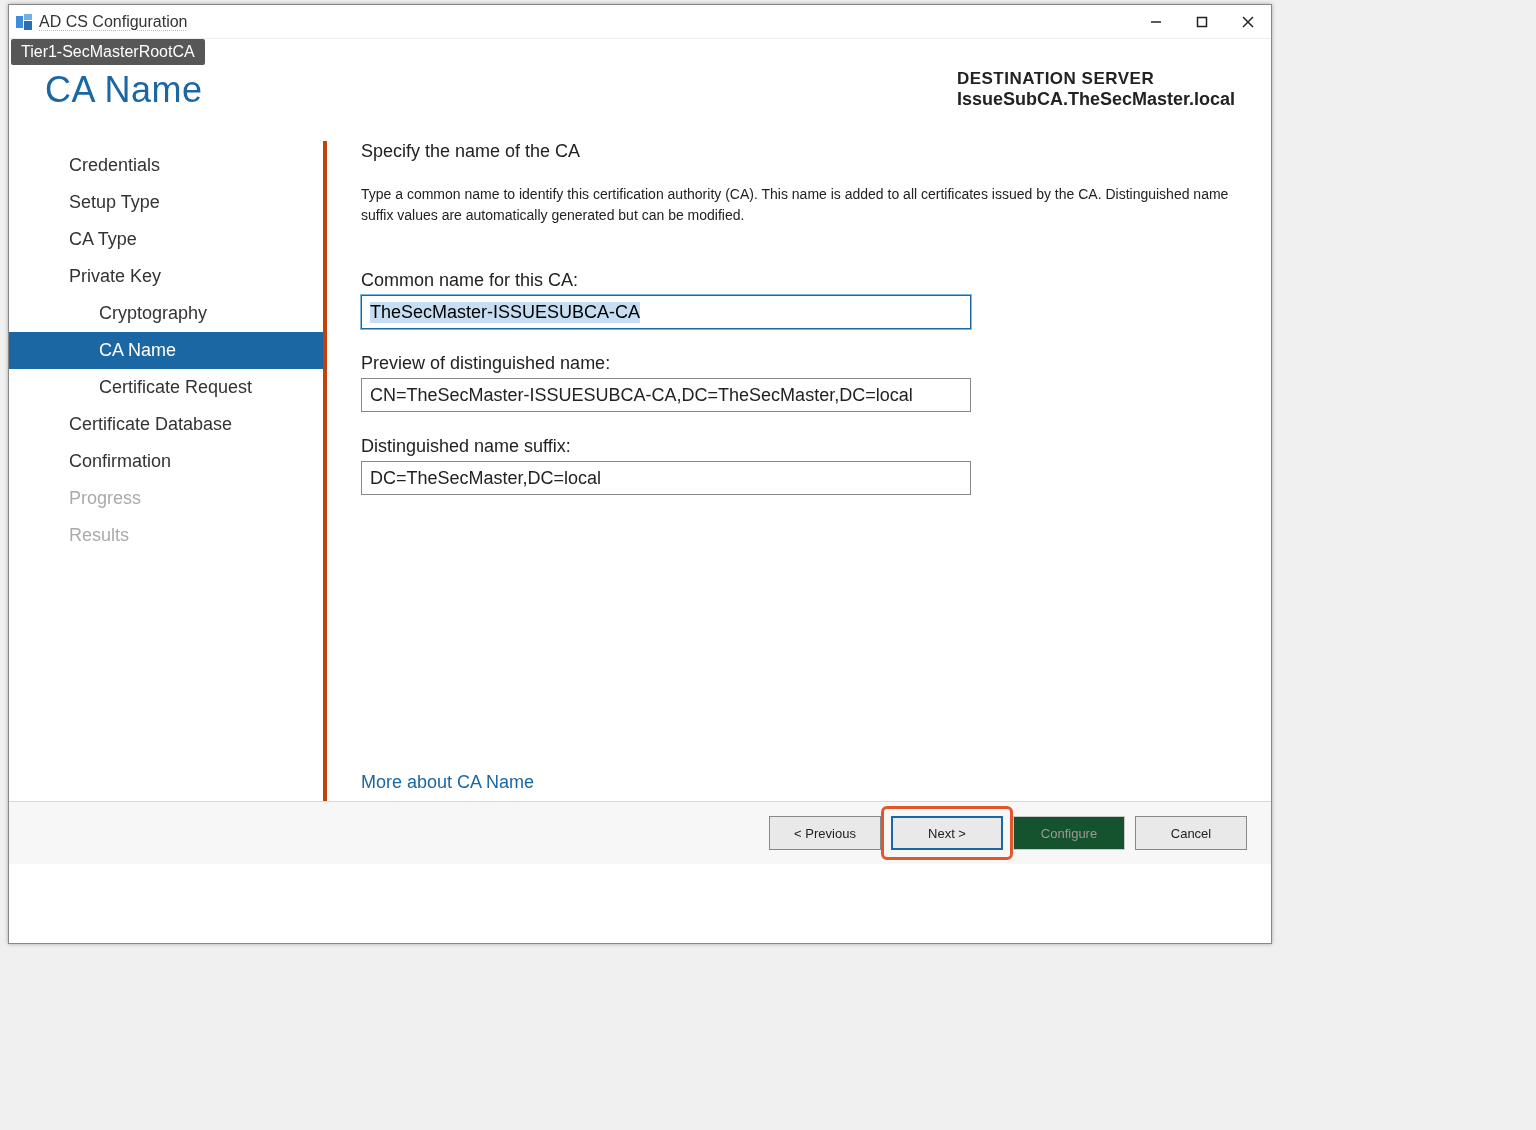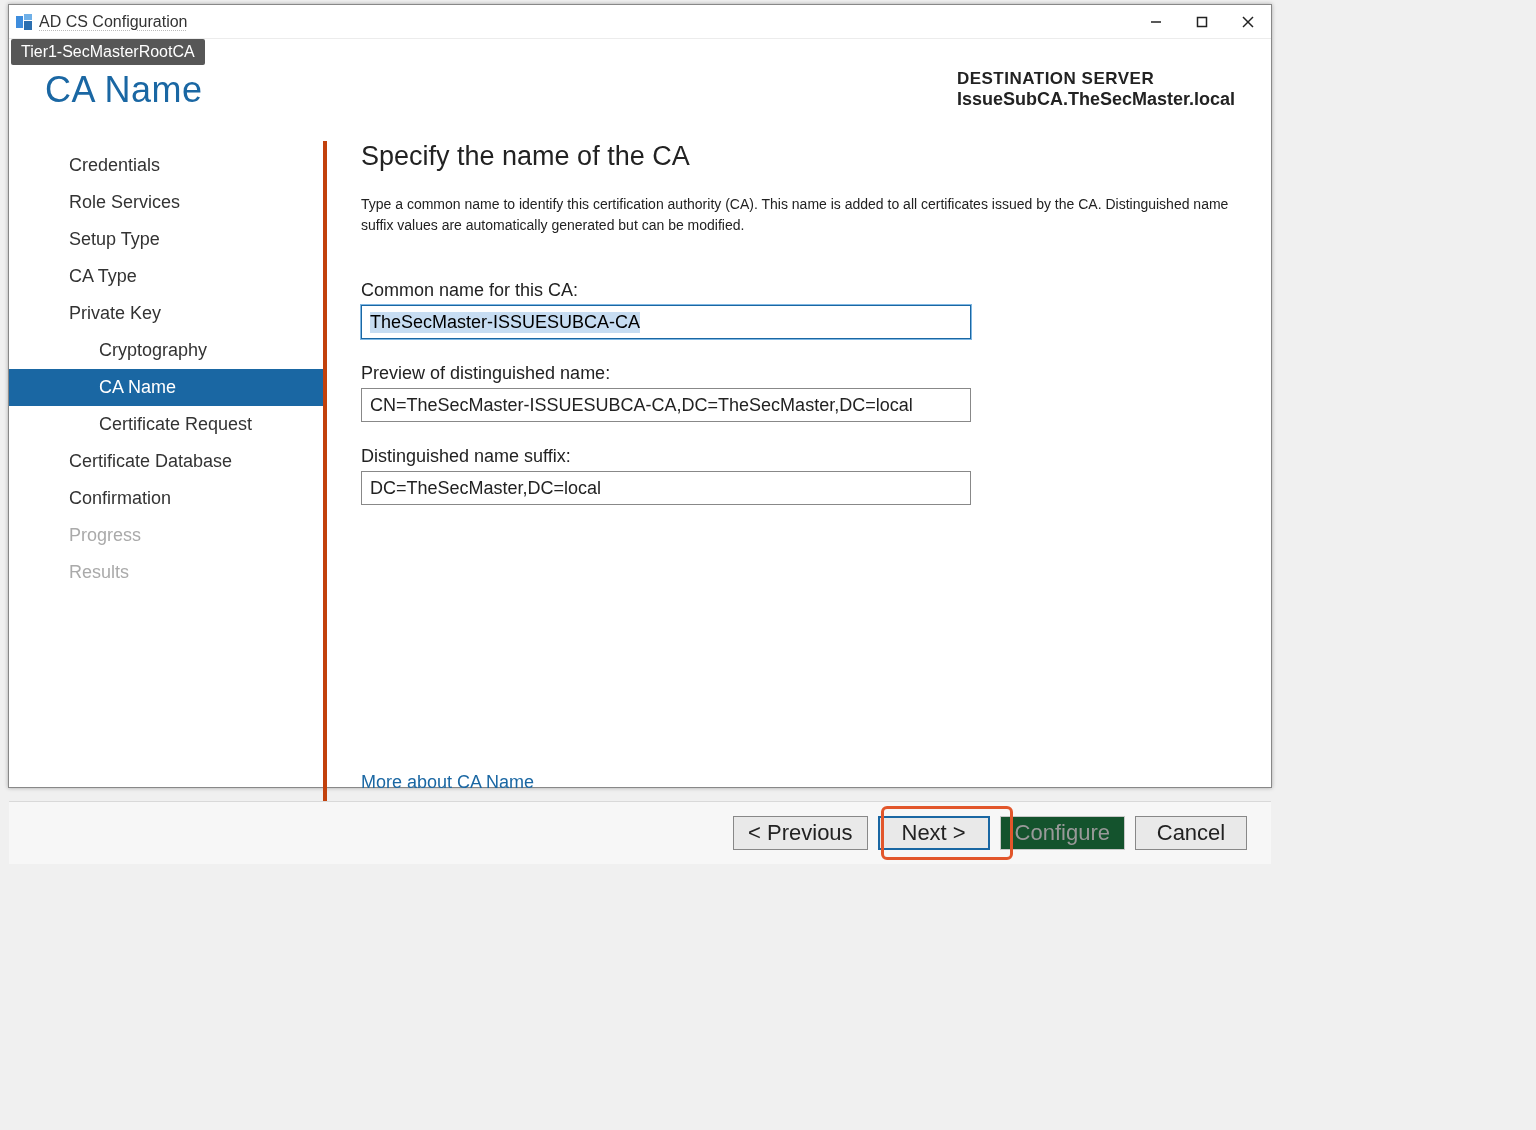--- a/index.html
+++ b/index.html
@@ -10,21 +10,21 @@
     width: 1536px;
     height: 1130px;
     position: relative;
     overflow: hidden;
   }
   .window {
     position: absolute;
     left: 8px;
     top: 4px;
     width: 1264px;
-    height: 784px;
+    height: 940px;
     background: #fff;
     border: 1px solid #888;
     box-shadow: 0 0 4px rgba(0,0,0,0.3);
   }
   .titlebar {
     height: 34px;
     display: flex;
     align-items: center;
     padding: 0 0 0 6px;
     background: #fff;
@@ -117,21 +117,21 @@
     background: #1a67a3;
     color: #fff;
   }
   .main {
     flex: 1;
     padding: 0 0 0 34px;
     display: flex;
     flex-direction: column;
   }
   .main h2 {
-    font-size: 27px;
+    font-size: 18px;
     font-weight: 400;
     color: #222;
     margin: 0 0 22px 0;
   }
   .desc {
     font-size: 14px;
     color: #222;
     line-height: 1.5;
     max-width: 870px;
     margin-bottom: 44px;
@@ -167,21 +167,21 @@
     border-top: 1px solid #d9d9d9;
     padding: 14px 24px;
     display: flex;
     justify-content: flex-end;
     gap: 10px;
     background: #f7f7f7;
   }
   .btn {
     min-width: 112px;
     height: 34px;
-    font-size: 22px;
+    font-size: 13px;
     border: 1px solid #888;
     background: #e9e9e9;
     color: #222;
     display: inline-flex;
     align-items: center;
     justify-content: center;
     padding: 0 14px;
     cursor: pointer;
     font-family: inherit;
   }
@@ -253,21 +253,20 @@
     <div class="page-title">CA Name</div>
     <div class="dest-server">
       <div class="label">DESTINATION SERVER</div>
       <div class="value">IssueSubCA.TheSecMaster.local</div>
     </div>
   </div>
 
   <div class="body-area">
     <div class="sidebar" id="sidebar">
         <div class="sidebar-item"><span>Credentials</span></div>
-        <div class="sidebar-item"><span>Role Services</span></div>
         <div class="sidebar-item"><span>Setup Type</span></div>
         <div class="sidebar-item"><span>CA Type</span></div>
         <div class="sidebar-item"><span>Private Key</span></div>
         <div class="sidebar-item level1"><span>Cryptography</span></div>
         <div class="sidebar-item level1 active"><span>CA Name</span></div>
         <div class="sidebar-item level1"><span>Certificate Request</span></div>
         <div class="sidebar-item"><span>Certificate Database</span></div>
         <div class="sidebar-item"><span>Confirmation</span></div>
         <div class="sidebar-item disabled"><span>Progress</span></div>
         <div class="sidebar-item disabled"><span>Results</span></div>

